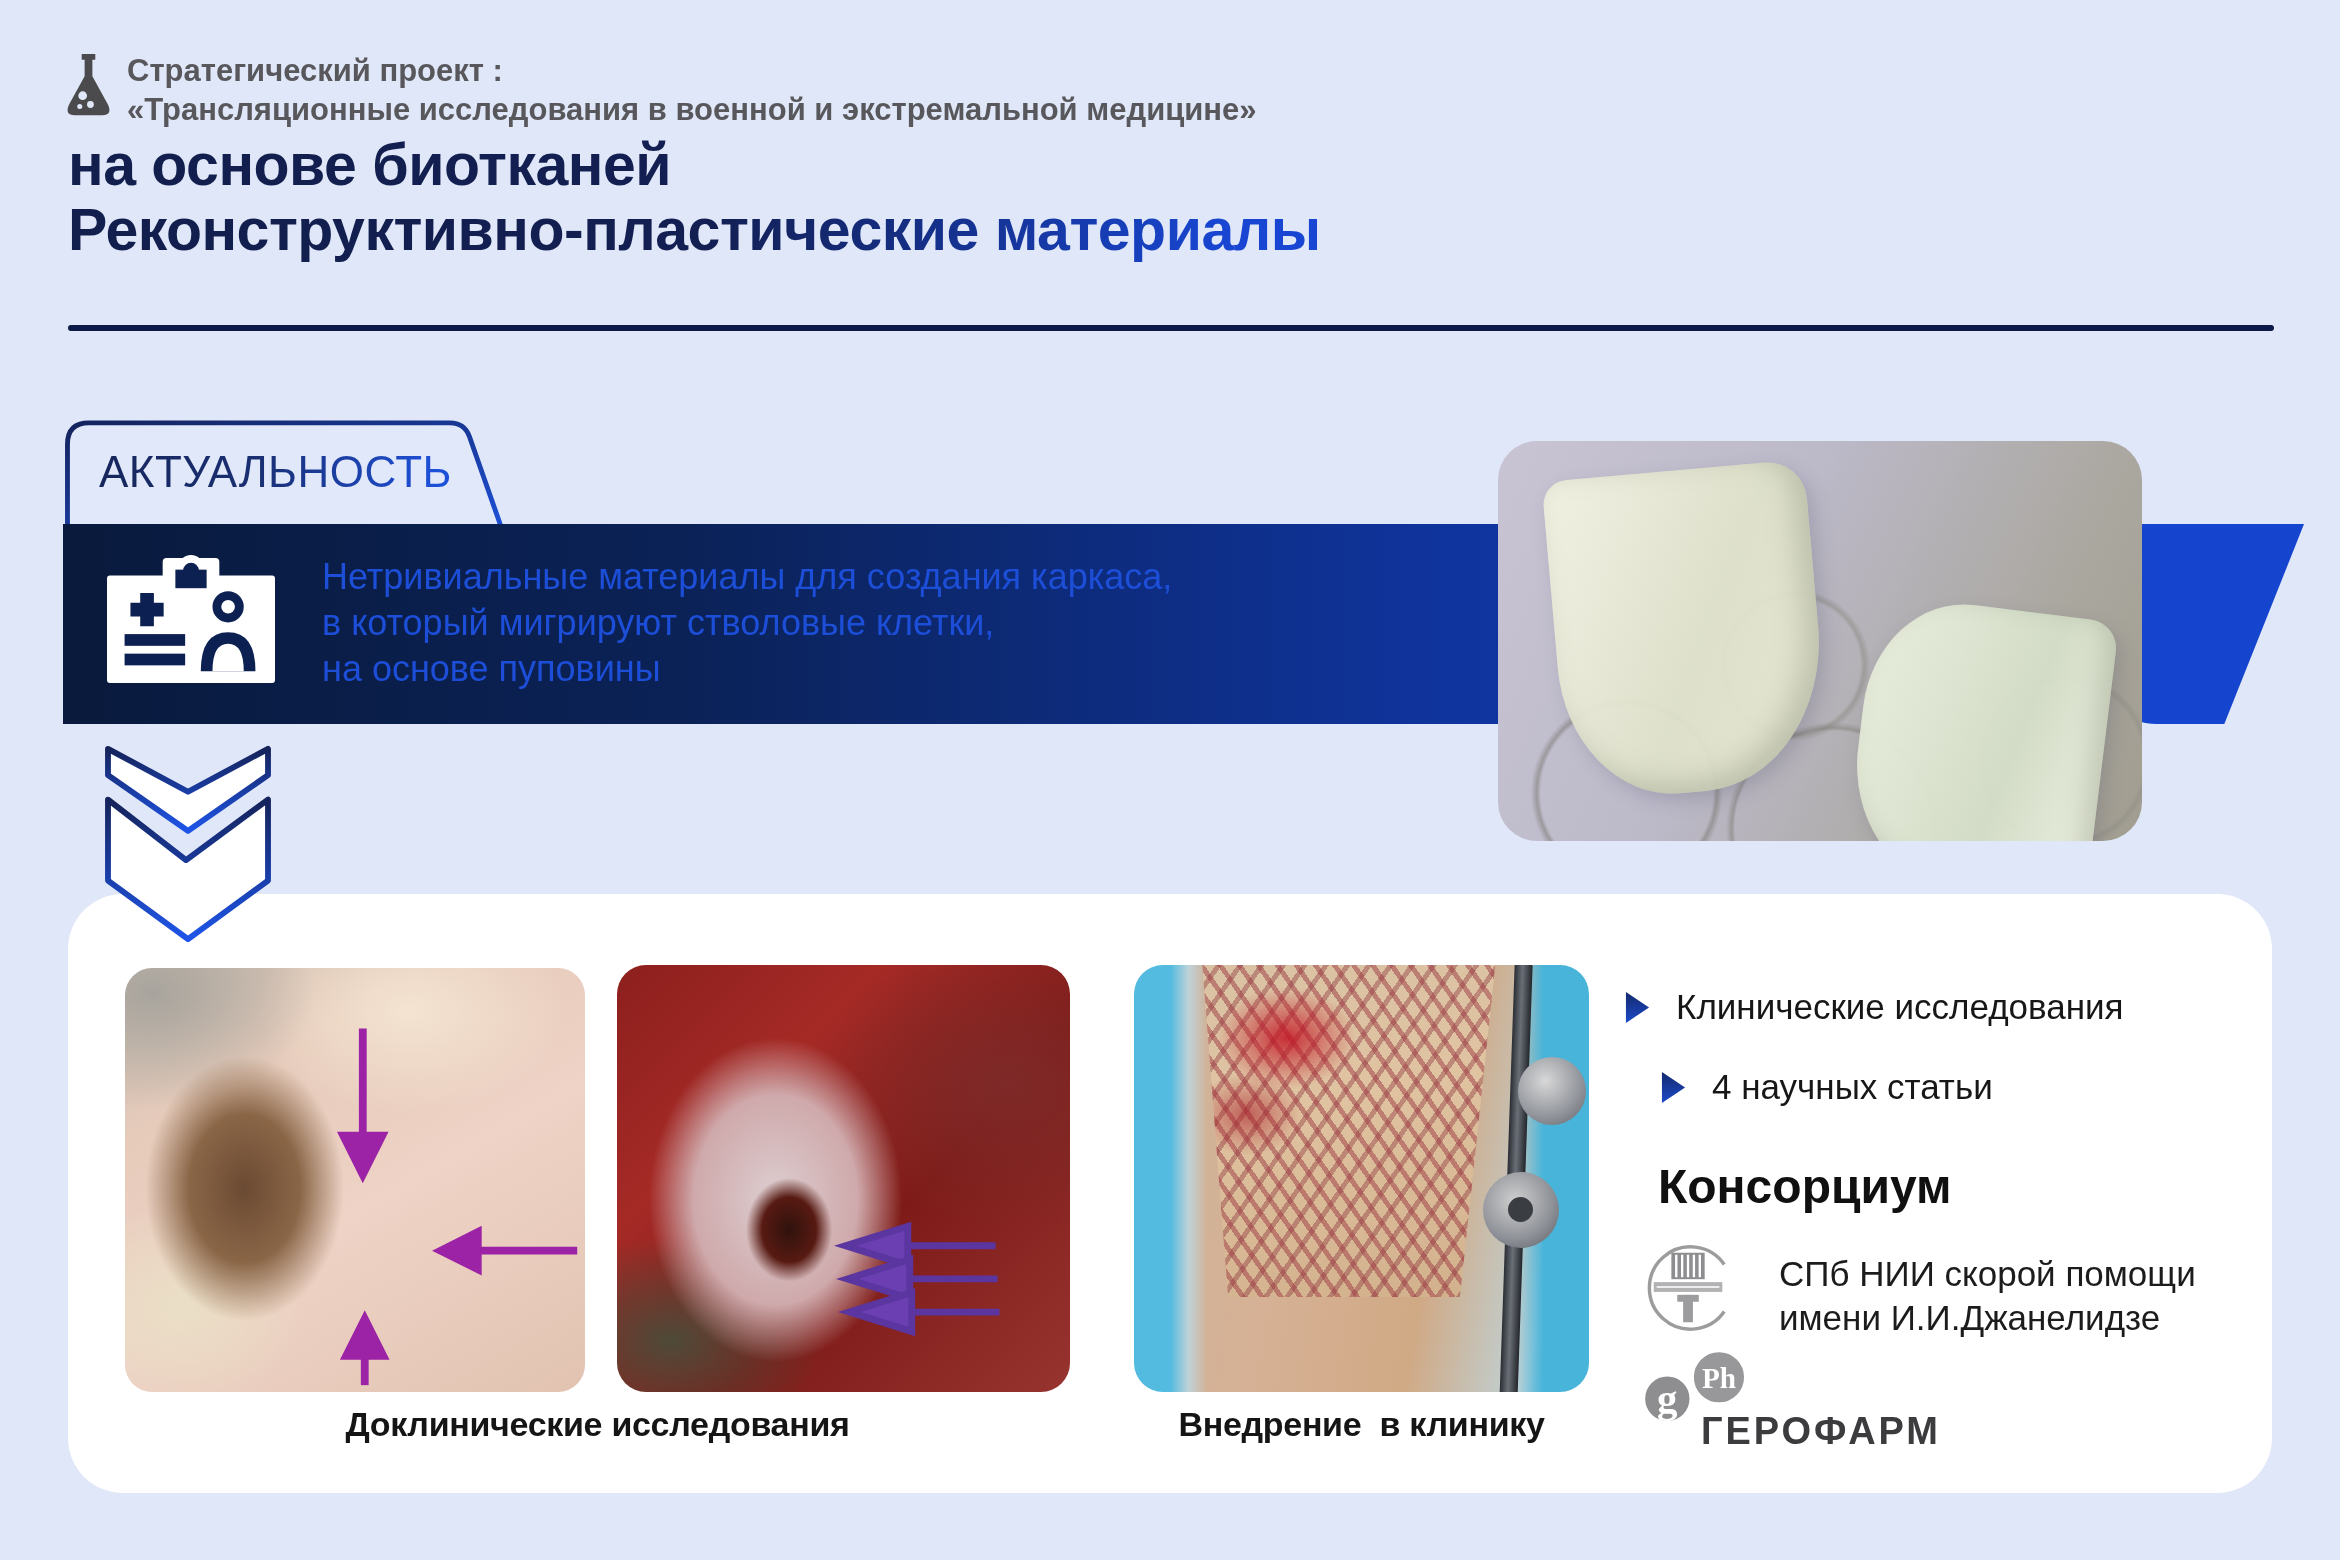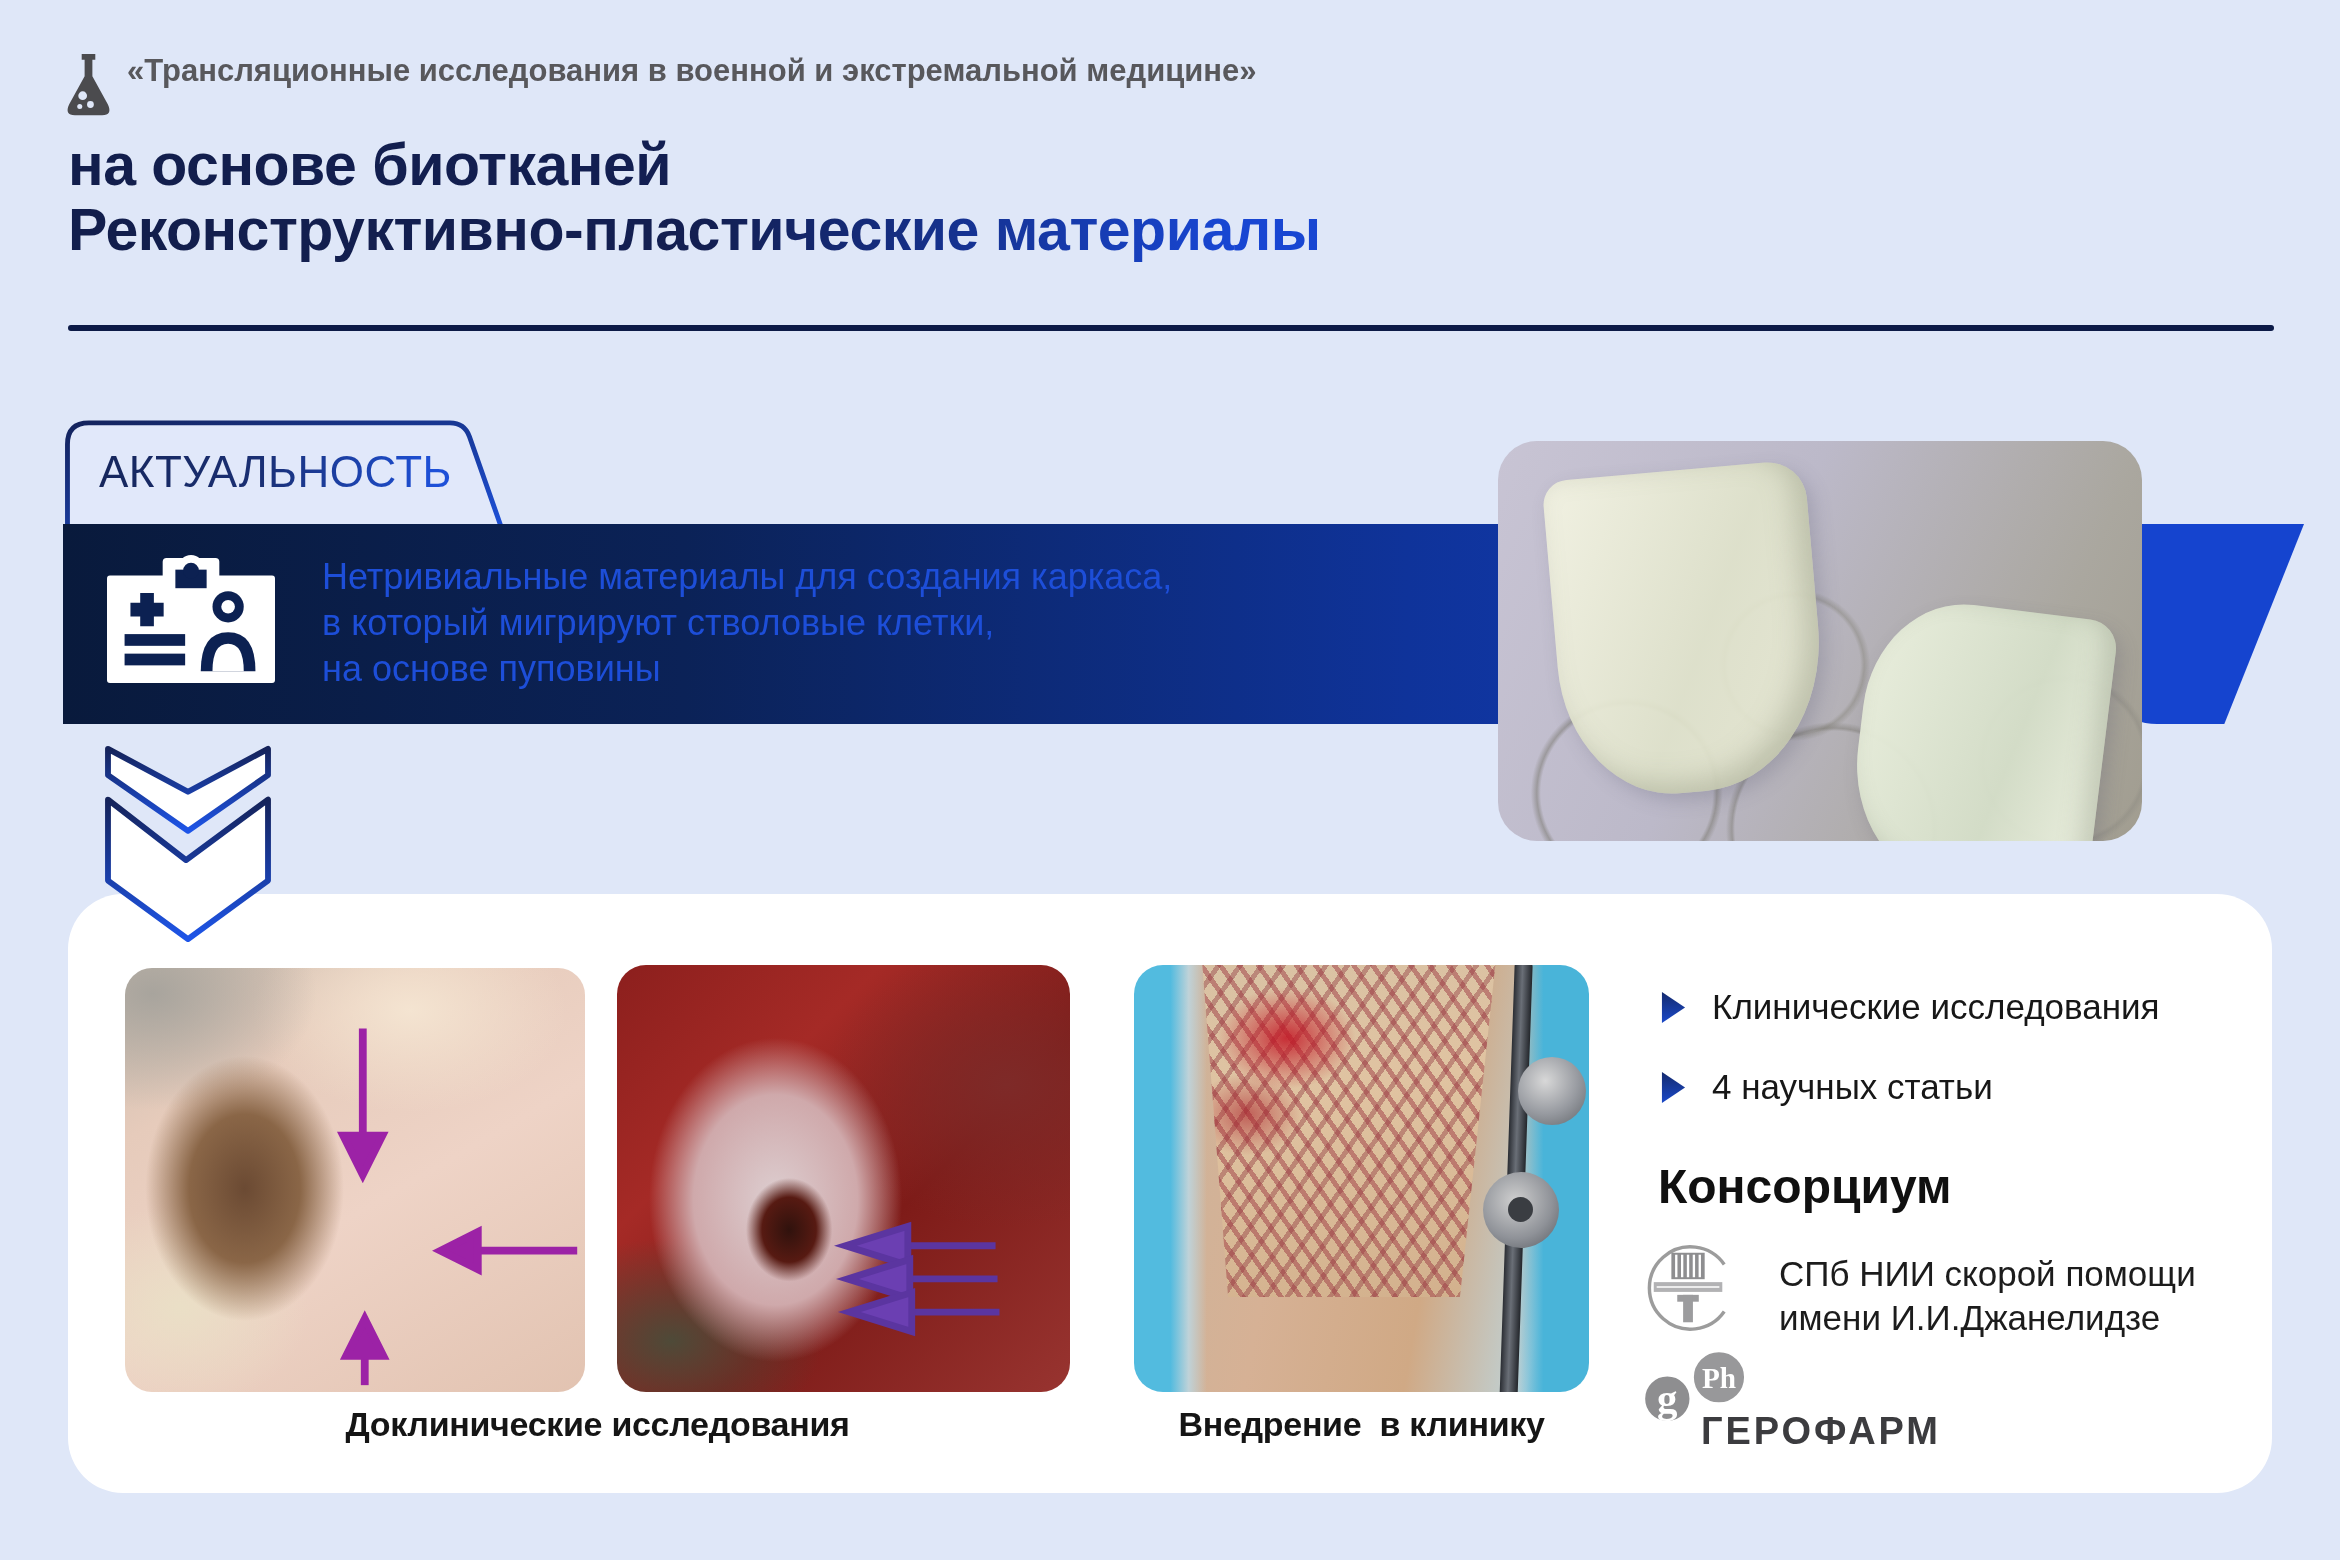--- a/index.html
+++ b/index.html
@@ -116,21 +116,21 @@
     background:radial-gradient(circle at 42% 38%,#cfcfcf,#8f9298 58%,#565a60);}
   .disc2 .hole{position:absolute;left:25px;top:25px;width:25px;height:25px;border-radius:50%;background:#3a3d42;}
 
   .caption{top:1405px;text-align:center;font-size:34px;font-weight:700;color:#151515;z-index:3;white-space:pre-wrap;letter-spacing:-0.3px;}
   .caption1{left:125px;width:945px;}
   .caption2{left:1134px;width:455px;}
 
   
   .bullet-row{display:flex;align-items:center;gap:25px;z-index:3;}
   .bullet-row .txt{font-size:35px;color:#171717;}
-  .brow1{left:1660px;top:987px;}
+  .brow1{left:1624px;top:987px;}
   .brow2{left:1660px;top:1067px;}
 
   .consortium-h{left:1658px;top:1159px;font-size:48px;font-weight:800;color:#101010;z-index:3;}
 
   .nii-logo{left:1642px;top:1241px;width:94px;height:94px;z-index:3;}
   .nii-text{left:1779px;top:1252px;font-size:35px;line-height:44px;color:#1c1c1c;z-index:3;}
 
   .gero-logo{left:1642px;top:1350px;width:113px;height:76px;z-index:3;}
   .gero-word{left:1701px;top:1410px;font-size:38px;font-weight:700;letter-spacing:2.9px;color:#3c3c3f;z-index:3;}
 </style>
@@ -140,20 +140,21 @@
 <div class="abs flask">
   <svg width="53" height="68" viewBox="0 0 54 70">
     <path d="M20,1 L34,1 L34,7 L31,7 L31,24 L47,53 Q52,64 41,64 L13,64 Q2,64 7,53 L23,24 L23,7 L20,7 Z" fill="#4b4b4e"></path>
     <circle cx="21" cy="44" r="4.5" fill="#dfe7f8"></circle>
     <circle cx="29" cy="53" r="3.5" fill="#dfe7f8"></circle>
     <circle cx="18" cy="55" r="2.6" fill="#dfe7f8"></circle>
   </svg>
 </div>
 
 <div class="abs hdr-text">
+  <div>Стратегический проект :</div>
   <div>«Трансляционные исследования в военной и экстремальной медицине»</div>
 </div>
 
 <div class="abs main-title">
   <div>на основе биотканей</div>
   <div>Реконструктивно-пластические материалы</div>
 </div>
 
 <div class="abs divider"></div>
 

